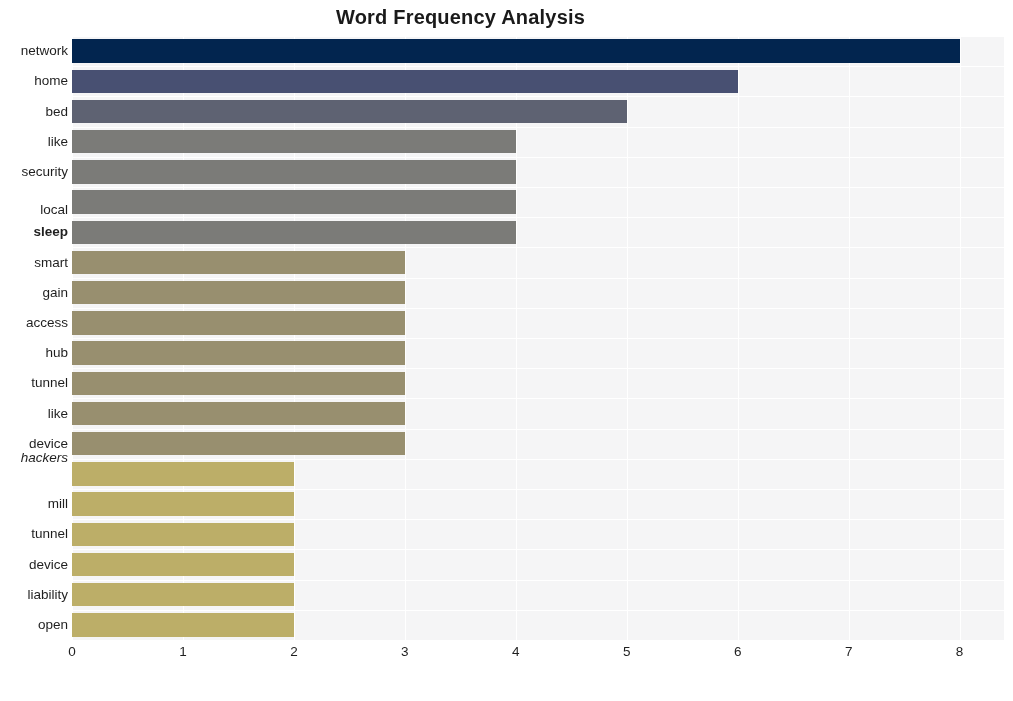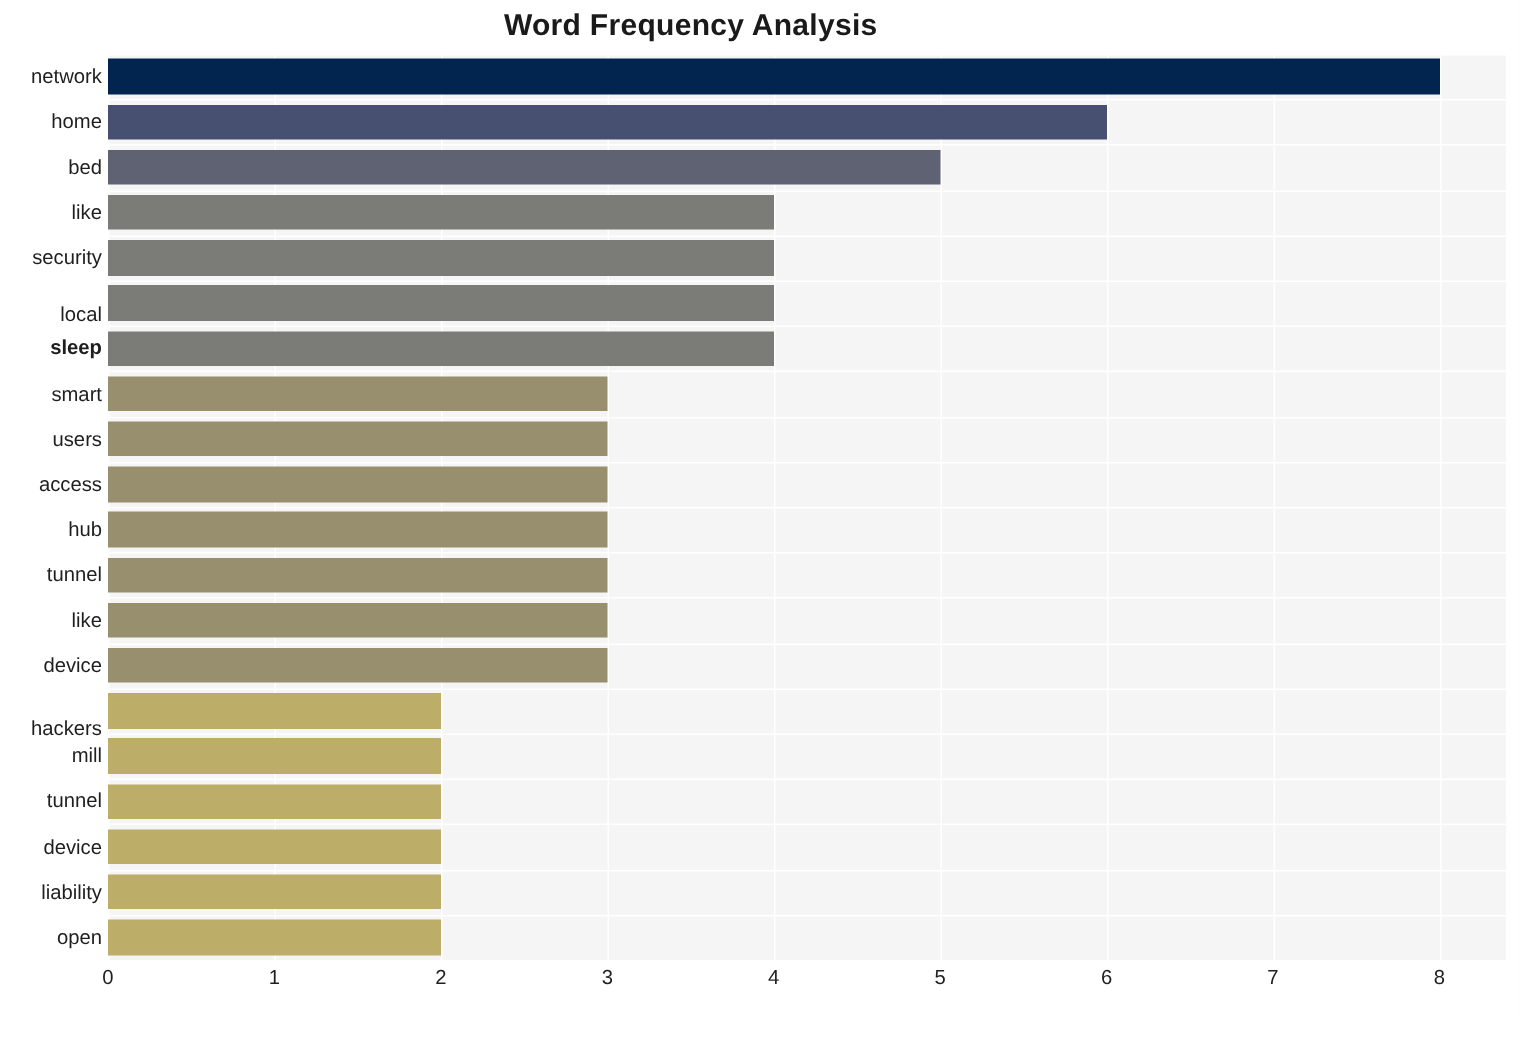--- a/index.html
+++ b/index.html
@@ -174,27 +174,27 @@
 
   <div id="ylabels-layer">
       <div class="ytick-label" style="top: 8.1px;">network</div>
       <div class="ytick-label" style="top: 38.3px;">home</div>
       <div class="ytick-label" style="top: 68.5px;">bed</div>
       <div class="ytick-label" style="top: 98.7px;">like</div>
       <div class="ytick-label" style="top: 128.9px; margin-left: 32px;">security</div>
       <div class="ytick-label" style="top: 167px; padding-left: 33px;">local</div>
       <div class="ytick-label" style="top: 189.3px; font-weight: bold;">sleep</div>
       <div class="ytick-label" style="top: 219.5px;">smart</div>
-      <div class="ytick-label" style="top: 249.7px;">users</div>
+      <div class="ytick-label" style="top: 249.7px;">gain</div>
       <div class="ytick-label" style="top: 279.9px;">access</div>
       <div class="ytick-label" style="top: 310.1px;">hub</div>
       <div class="ytick-label" style="top: 340.3px;">tunnel</div>
       <div class="ytick-label" style="top: 370.5px;">like</div>
       <div class="ytick-label" style="top: 400.7px;">device</div>
-      <div class="ytick-label" style="top: 443px;">hackers</div>
+      <div class="ytick-label" style="top: 415px; font-style: italic;">hackers</div>
       <div class="ytick-label" style="top: 461.1px;">mill</div>
       <div class="ytick-label" style="top: 491.3px;">tunnel</div>
       <div class="ytick-label" style="top: 521.5px;">device</div>
       <div class="ytick-label" style="top: 551.7px;">liability</div>
       <div class="ytick-label" style="top: 581.9px;">open</div>
     </div>
 
   <div id="xlabels-layer">
       <div class="xtick-label" style="left: 72px;">0</div>
       <div class="xtick-label" style="left: 182.952px;">1</div>

